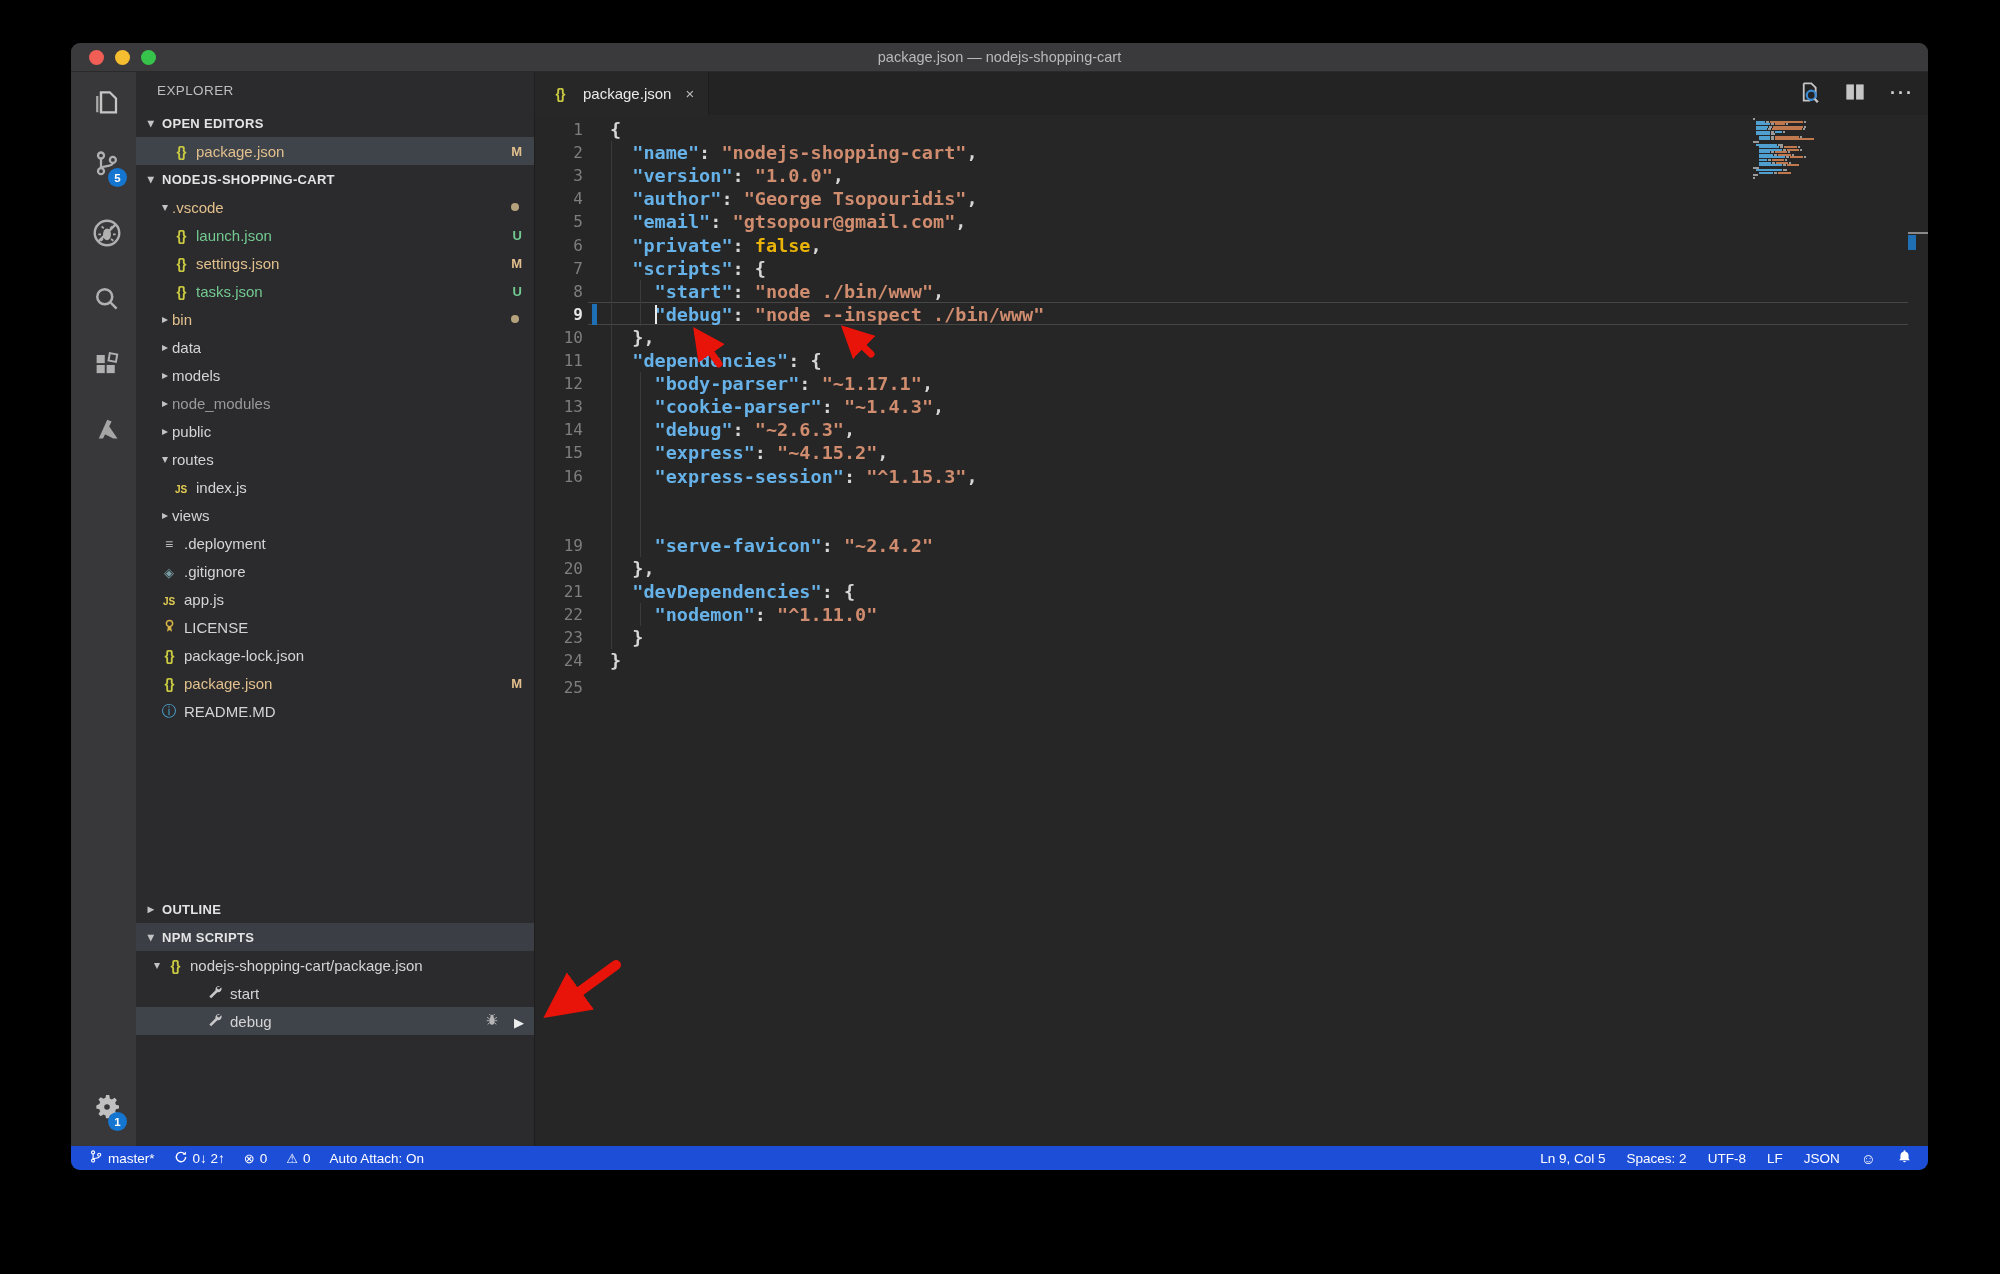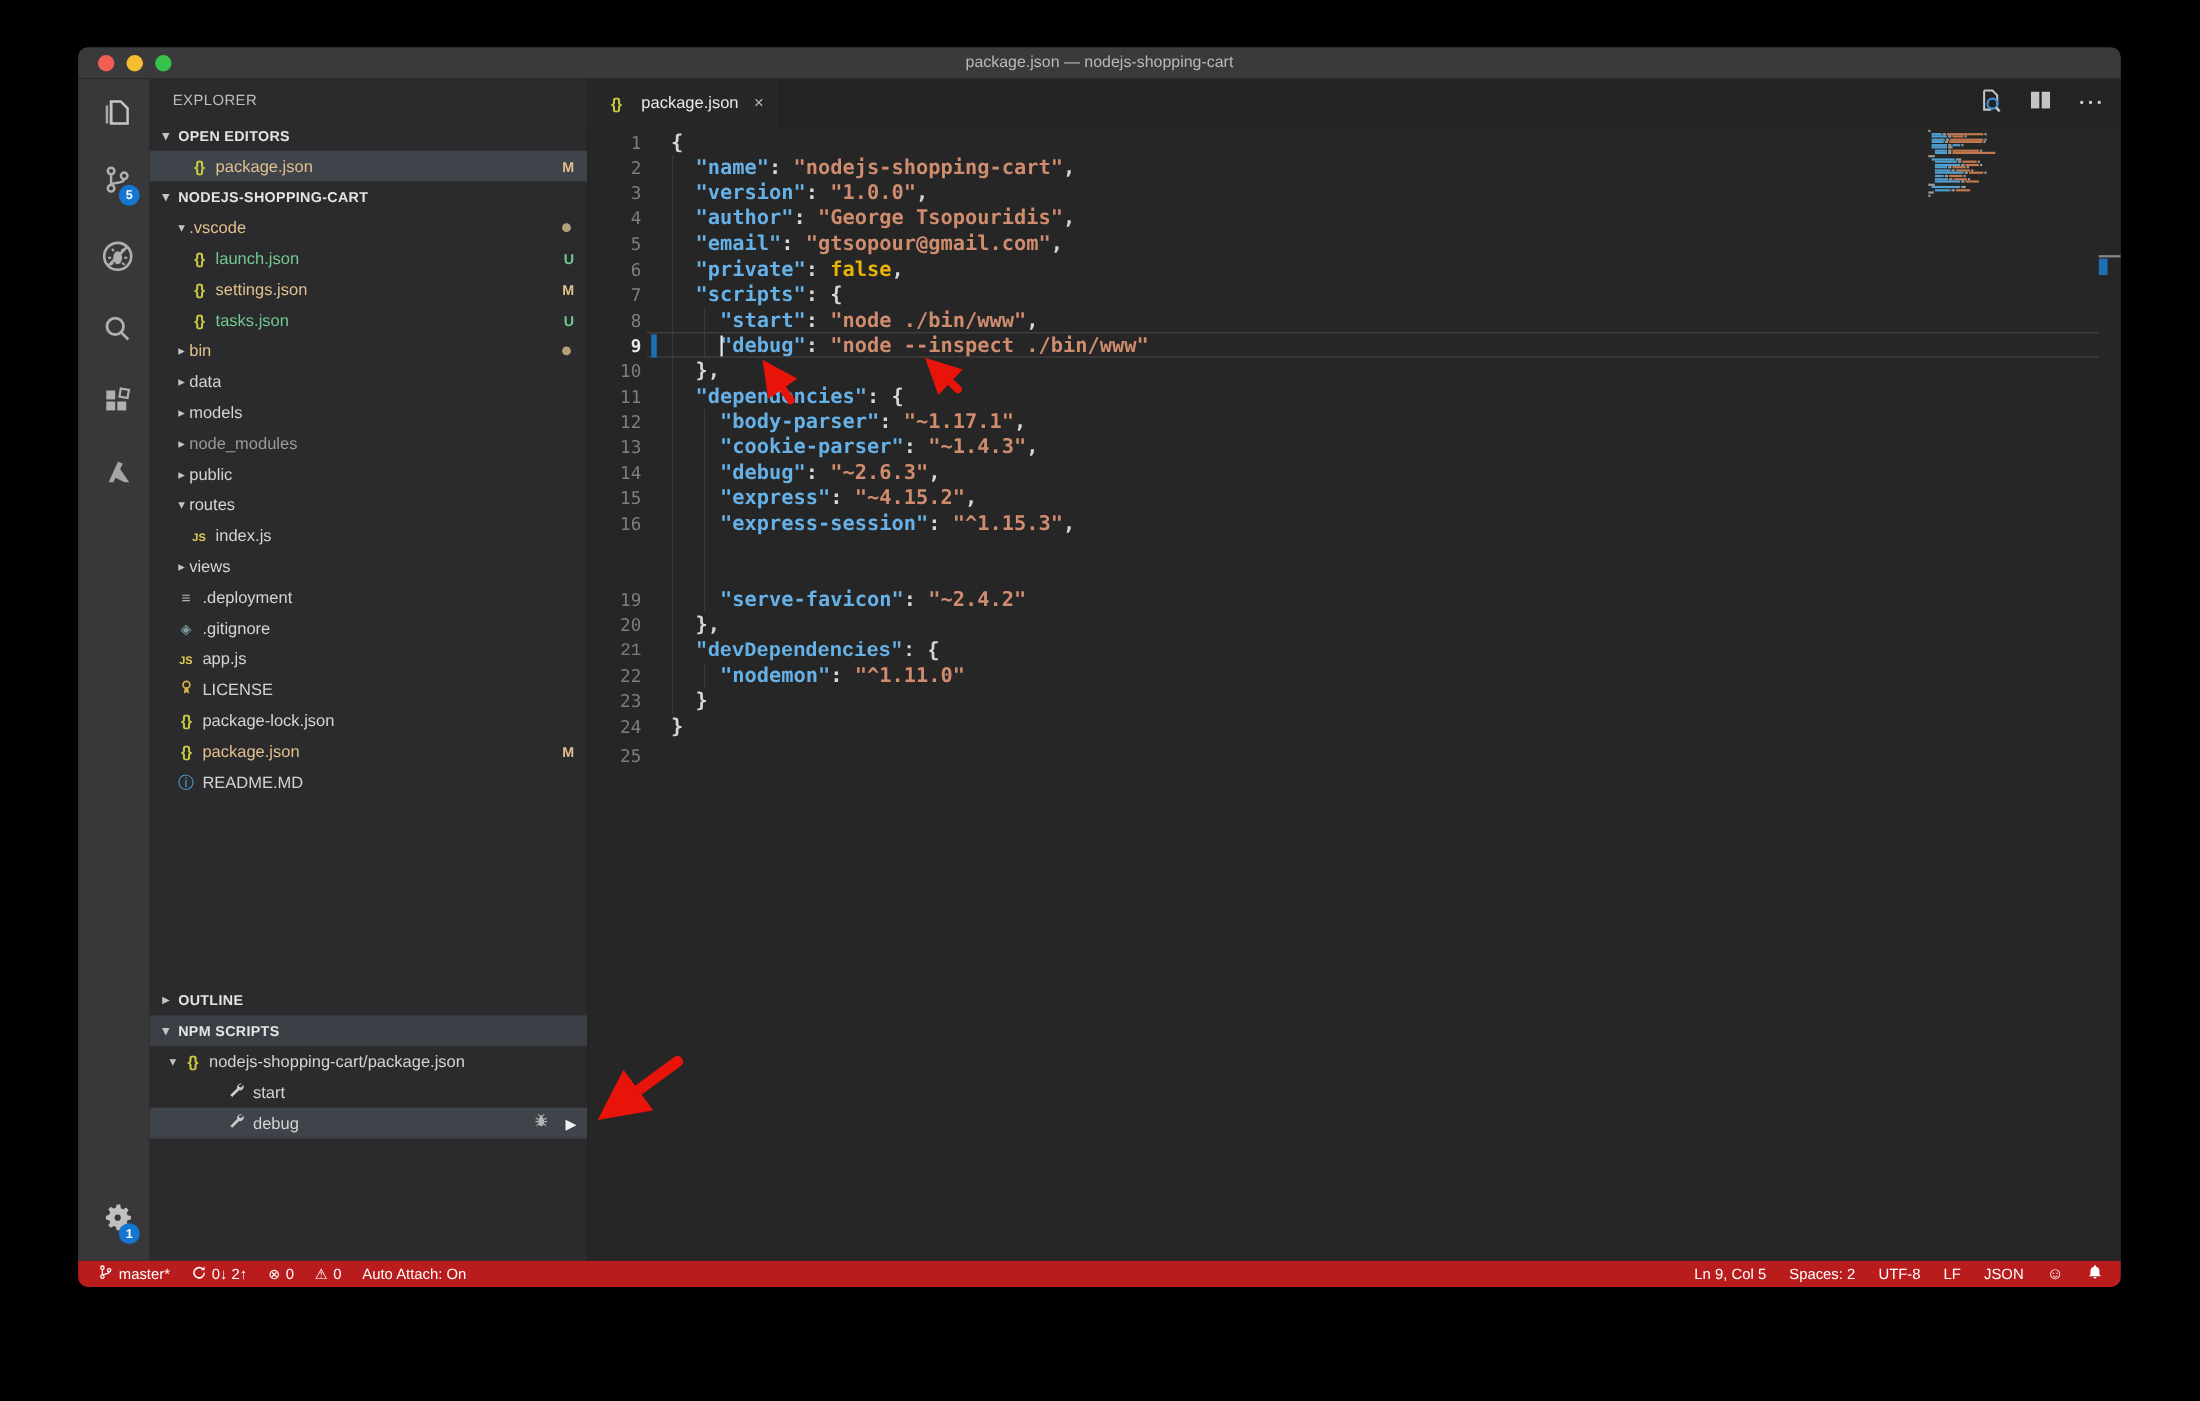--- a/index.html
+++ b/index.html
@@ -87,21 +87,21 @@
   .gitbar { position:absolute; left:57px; width:5px; height:21px; background:#1e6fb4; }
   .cursor { position:absolute; width:2px; height:19px; background:#eaeaea; }
   .iguide { position:absolute; width:1px; background:#3a3a3a; }
   .minimap { position:absolute; left:1218px; top:3px; width:58px; }
   .mm-line { position:absolute; height:2px; display:flex; }
   .mm-tk { height:2px; margin-right:1px; }
   .ovr-line { position:absolute; right:0; width:20px; height:2px; background:#8a8a8a; }
   .ovr-cursor { position:absolute; right:12px; width:8px; height:15px; background:#1e6fb4; }
 
   
-  .statusbar { height:24px; background:#b91c1c; display:flex; 
+  .statusbar { height:24px; background:#1d4ed8; display:flex; 
                color:#fff; font-size:13.5px; }
   .sb-left { display:flex; align-items:center; gap:19px; padding-left:18px; }
   .sb-right { margin-left:auto; display:flex; align-items:center; gap:21px; padding-right:16px; }
   .sb-item { display:flex; align-items:center; gap:5px; white-space:nowrap; }
   .sb-g { font-size:13px; }
 
   .arrow-overlay { position:absolute; inset:0; pointer-events:none; z-index:40; }
 </style>
 </head>
 <body>
@@ -355,21 +355,21 @@
             <div class="cline cur" style="top: 187.8px; width: 100%;"><span class="ln">9</span><span class="txt"><span class="tk-p">    </span><span class="tk-k">"debug"</span><span class="tk-p">: </span><span class="tk-s">"node --inspect ./bin/www"</span></span></div>
             <div class="cline" style="top: 210.9px; width: 100%;"><span class="ln">10</span><span class="txt"><span class="tk-p">  },</span></span></div>
             <div class="cline" style="top: 234px; width: 100%;"><span class="ln">11</span><span class="txt"><span class="tk-p">  </span><span class="tk-k">"dependencies"</span><span class="tk-p">: {</span></span></div>
             <div class="cline" style="top: 257.1px; width: 100%;"><span class="ln">12</span><span class="txt"><span class="tk-p">    </span><span class="tk-k">"body-parser"</span><span class="tk-p">: </span><span class="tk-s">"~1.17.1"</span><span class="tk-p">,</span></span></div>
             <div class="cline" style="top: 280.2px; width: 100%;"><span class="ln">13</span><span class="txt"><span class="tk-p">    </span><span class="tk-k">"cookie-parser"</span><span class="tk-p">: </span><span class="tk-s">"~1.4.3"</span><span class="tk-p">,</span></span></div>
             <div class="cline" style="top: 303.3px; width: 100%;"><span class="ln">14</span><span class="txt"><span class="tk-p">    </span><span class="tk-k">"debug"</span><span class="tk-p">: </span><span class="tk-s">"~2.6.3"</span><span class="tk-p">,</span></span></div>
             <div class="cline" style="top: 326.4px; width: 100%;"><span class="ln">15</span><span class="txt"><span class="tk-p">    </span><span class="tk-k">"express"</span><span class="tk-p">: </span><span class="tk-s">"~4.15.2"</span><span class="tk-p">,</span></span></div>
             <div class="cline" style="top: 349.5px; width: 100%;"><span class="ln">16</span><span class="txt"><span class="tk-p">    </span><span class="tk-k">"express-session"</span><span class="tk-p">: </span><span class="tk-s">"^1.15.3"</span><span class="tk-p">,</span></span></div>
             <div class="cline" style="top: 418.8px; width: 100%;"><span class="ln">19</span><span class="txt"><span class="tk-p">    </span><span class="tk-k">"serve-favicon"</span><span class="tk-p">: </span><span class="tk-s">"~2.4.2"</span></span></div>
             <div class="cline" style="top: 441.9px; width: 100%;"><span class="ln">20</span><span class="txt"><span class="tk-p">  },</span></span></div>
-            <div class="cline" style="top: 465px; width: 100%; font-family: Liberation Mono, monospace;"><span class="ln">21</span><span class="txt"><span class="tk-p">  </span><span class="tk-k">"devDependencies"</span><span class="tk-p">: {</span></span></div>
+            <div class="cline" style="top: 465px; width: 100%;"><span class="ln">21</span><span class="txt"><span class="tk-p">  </span><span class="tk-k">"devDependencies"</span><span class="tk-p">: {</span></span></div>
             <div class="cline" style="top: 488.1px; width: 100%;"><span class="ln">22</span><span class="txt"><span class="tk-p">    </span><span class="tk-k">"nodemon"</span><span class="tk-p">: </span><span class="tk-s">"^1.11.0"</span></span></div>
             <div class="cline" style="top: 511.2px; width: 100%;"><span class="ln">23</span><span class="txt"><span class="tk-p">  }</span></span></div>
             <div class="cline" style="top: 534.3px; width: 100%;"><span class="ln">24</span><span class="txt"><span class="tk-p">}</span></span></div>
             <div class="cline" style="top: 561px; width: 100%;"><span class="ln">25</span><span class="txt"></span></div>
             <div class="gitbar" style="top: 188.8px;"></div>
             <div class="cursor" style="left: 119.76px; top: 189.8px;"></div>
             <div class="minimap">
               <div class="mm-line" style="top: 0px; padding-left: 0px;">
                 <span class="mm-tk" style="width: 2px; background: rgb(154, 154, 154);"></span>
               </div>

